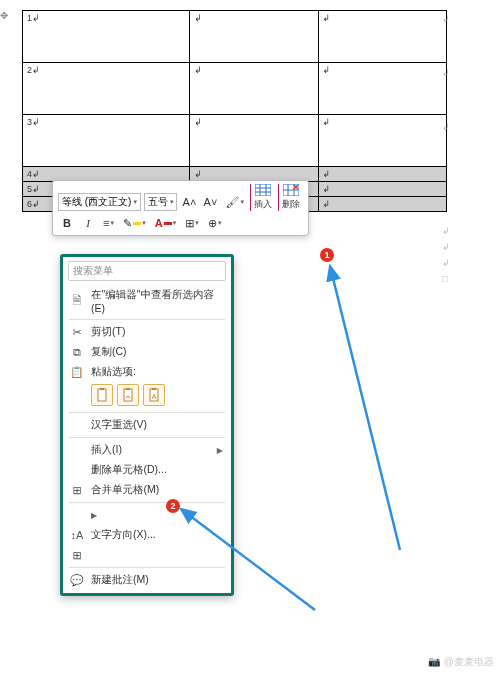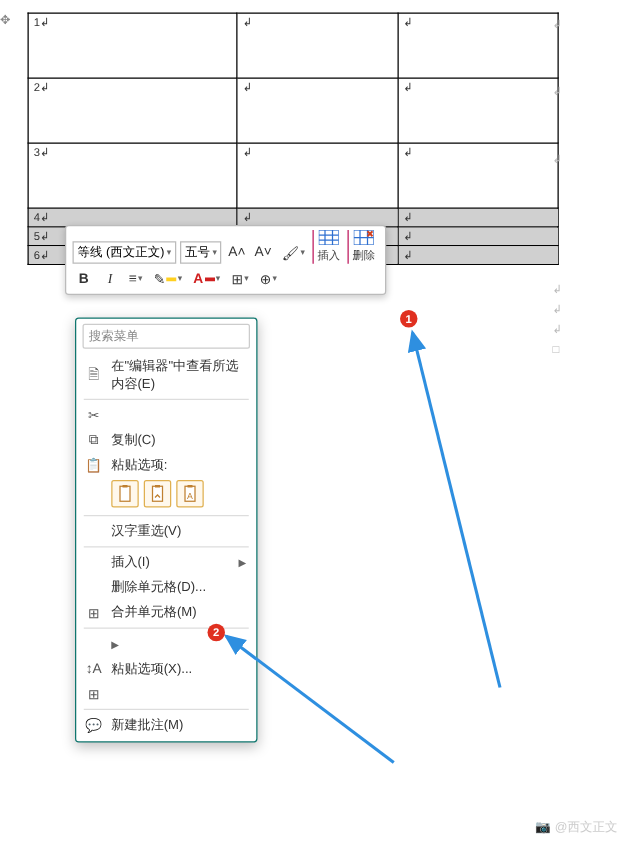--- a/index.html
+++ b/index.html
@@ -18,21 +18,21 @@
   .mini-toolbar { position: absolute; left: 52px; top: 180px; background: #fff; border: 1px solid #bbb; border-radius: 3px; box-shadow: 0 2px 6px rgba(0,0,0,.2); padding: 3px 5px; z-index: 5; }
   .mini-toolbar .row { display: flex; align-items: flex-end; gap: 3px; }
   .mini-toolbar .row + .row { margin-top: 3px; }
   .tb-sel { border: 1px solid #bbb; font-size: 10px; padding: 1px 3px; background: #fff; display: flex; align-items: center; gap: 2px; }
   .tb-btn { width: 18px; height: 18px; display: flex; align-items: center; justify-content: center; font-size: 11px; color: #333; cursor: pointer; border-radius: 2px; }
   .tb-btn.wide { width: auto; padding: 0 3px; gap: 1px; }
   .tb-group { display: flex; flex-direction: column; align-items: center; font-size: 9px; color: #444; padding: 0 3px; border-left: 1px solid #be185d; }
   .chev { font-size: 7px; color: #666; }
   
   
-  .ctx { position: absolute; left: 60px; top: 254px; width: 146px; background: #fff; border: 1px solid #0f766e; border-radius: 3px; box-shadow: 0 3px 10px rgba(0,0,0,.25); z-index: 6; padding-bottom: 3px; }
+  .ctx { position: absolute; left: 60px; top: 254px; width: 174px; background: #fff; border: 3px solid #0f766e; border-radius: 3px; box-shadow: 0 3px 10px rgba(0,0,0,.25); z-index: 6; padding-bottom: 3px; }
   .ctx .search { margin: 4px 5px; border: 1px solid #ccc; border-radius: 2px; padding: 2px 4px; font-size: 10px; color: #888; }
   .ctx-item { display: flex; align-items: center; padding: 3px 8px 3px 6px; font-size: 10.5px; color: #333; cursor: pointer; gap: 6px; }
   .ctx-item .ico { width: 16px; height: 14px; display: flex; align-items: center; justify-content: center; font-size: 11px; color: #555; }
   .ctx-item .lbl { flex: 1; }
   .ctx-item .arr { font-size: 8px; color: #666; }
   .ctx-sep { height: 1px; background: #ddd; margin: 2px 6px; }
   .paste-row { display: flex; gap: 4px; padding: 2px 8px 4px 28px; }
   .paste-opt { width: 22px; height: 22px; border: 1px solid #e0b050; border-radius: 2px; display: flex; align-items: center; justify-content: center; background: #fff8ec; cursor: pointer; }
   .paste-opt svg { width: 14px; height: 14px; }
   
@@ -160,20 +160,21 @@
 
 <div class="ctx">
   <div class="search">搜索菜单</div>
   <div class="ctx-item">
       <span class="ico">🗎</span>
       <span class="lbl">在"编辑器"中查看所选内容(E)</span>
     </div>
   <div class="ctx-sep"></div>
   <div class="ctx-item">
       <span class="ico">✂</span>
+      <span class="lbl">剪切(T)</span>
     </div>
   <div class="ctx-item">
       <span class="ico">⧉</span>
       <span class="lbl">复制(C)</span>
     </div>
   <div class="ctx-item">
       <span class="ico">📋</span>
       <span class="lbl">粘贴选项:</span>
     </div>
   <div class="paste-row">
@@ -217,21 +218,21 @@
       <span class="ico">⊞</span>
       <span class="lbl">合并单元格(M)</span>
     </div>
   <div class="ctx-sep"></div>
   <div class="ctx-item">
       <span class="ico"></span>
       <span class="arr">▶</span>
     </div>
   <div class="ctx-item">
       <span class="ico">↕A</span>
-      <span class="lbl">粘贴选项(X)...</span>
+      <span class="lbl">文字方向(X)...</span>
     </div>
   <div class="ctx-item">
       <span class="ico">⊞</span>
     </div>
   <div class="ctx-sep"></div>
   <div class="ctx-item">
       <span class="ico">💬</span>
       <span class="lbl">新建批注(M)</span>
     </div>
 </div>
@@ -249,13 +250,13 @@
 </svg>
 <svg class="arrow" style="left:175px;top:505px" width="160" height="120">
   <defs>
       <marker id="ah2" markerWidth="8" markerHeight="8" refX="6" refY="3" orient="auto">
         <path d="M0,0 L7,3 L0,6 Z" fill="#2e8fe0"></path>
       </marker>
     </defs>
   <line x1="140" y1="105" x2="6" y2="4" stroke="#2e8fe0" stroke-width="2.5" marker-end="url(#ah2)"></line>
 </svg>
 
-<div class="watermark">📷 <span>@西文正文</span></div>
+<div class="watermark">📷 <span>@麦麦电器</span></div>
 
 </body></html>

